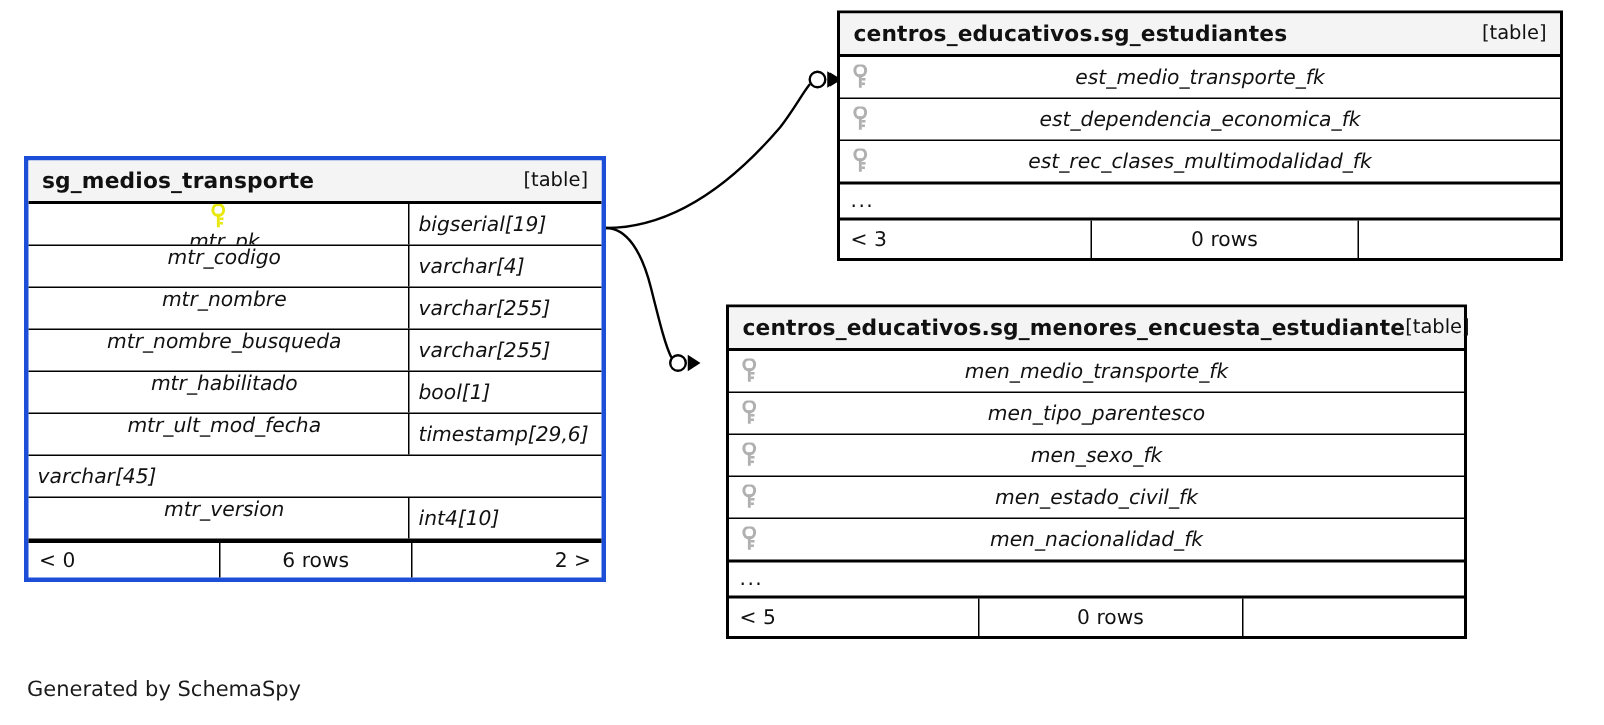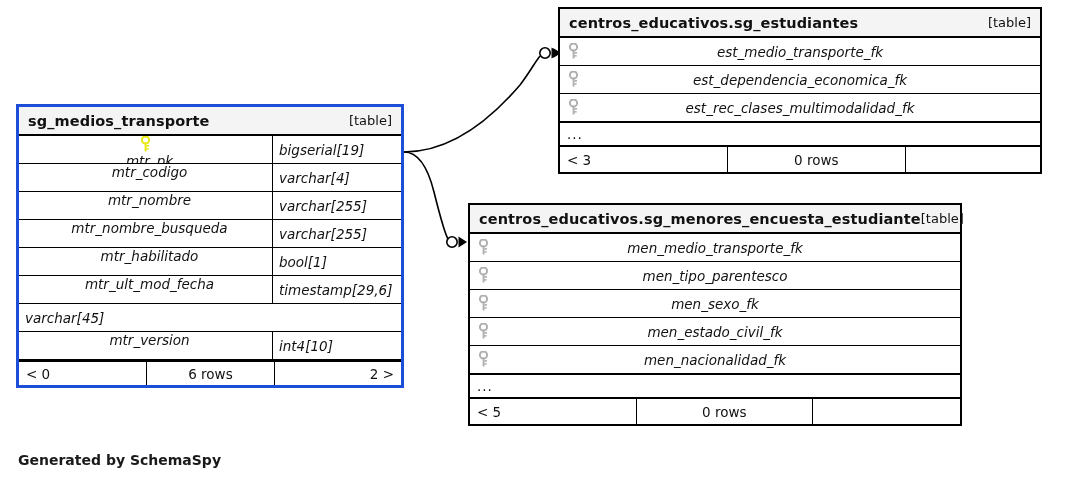--- a/index.html
+++ b/index.html
@@ -166,21 +166,20 @@
   .foot-right{ justify-content: flex-end; }
 
   .credit {
     position: absolute;
     left: 18px;
     top: 452px;
     font-size: 14px;
     color: #1a1a1a;
     white-space: nowrap;
     z-index: 10;
-    font-weight: bold;
   }
 </style>
 </head>
 <body>
 
 <div id="canvas">
 
   <svg class="edges" viewBox="0 0 1069 483">
 
     <g>
@@ -328,21 +327,21 @@
 
     <div class="ellipsis-row">...</div>
 
     <div class="tbl-footer" style="border-top:none;">
       <div class="foot-cell foot-left" style="width:35%;">&lt; 3</div>
       <div class="foot-cell foot-mid" style="width:37%;">0 rows</div>
       <div class="foot-cell foot-right" style="width:28%;"></div>
     </div>
   </div>
 
-  <div class="table-box sub" style="left:468px; top:203px; width:494px;">
+  <div class="table-box sub" style="left:484px; top:203px; width:494px;">
     <div class="tbl-header">
       <span class="tbl-title">centros_educativos.sg_menores_encuesta_estudiante</span>
       <span class="tbl-tag">[table]</span>
     </div>
 
     <div class="tbl-row">
       <div class="cell-name">
         <span class="keywrap">
           <svg class="key-icon" width="11" height="17" viewBox="0 0 11 17">
             <circle cx="5.5" cy="4" r="3.6" fill="none" stroke="#b0b0b0" stroke-width="2"></circle>

